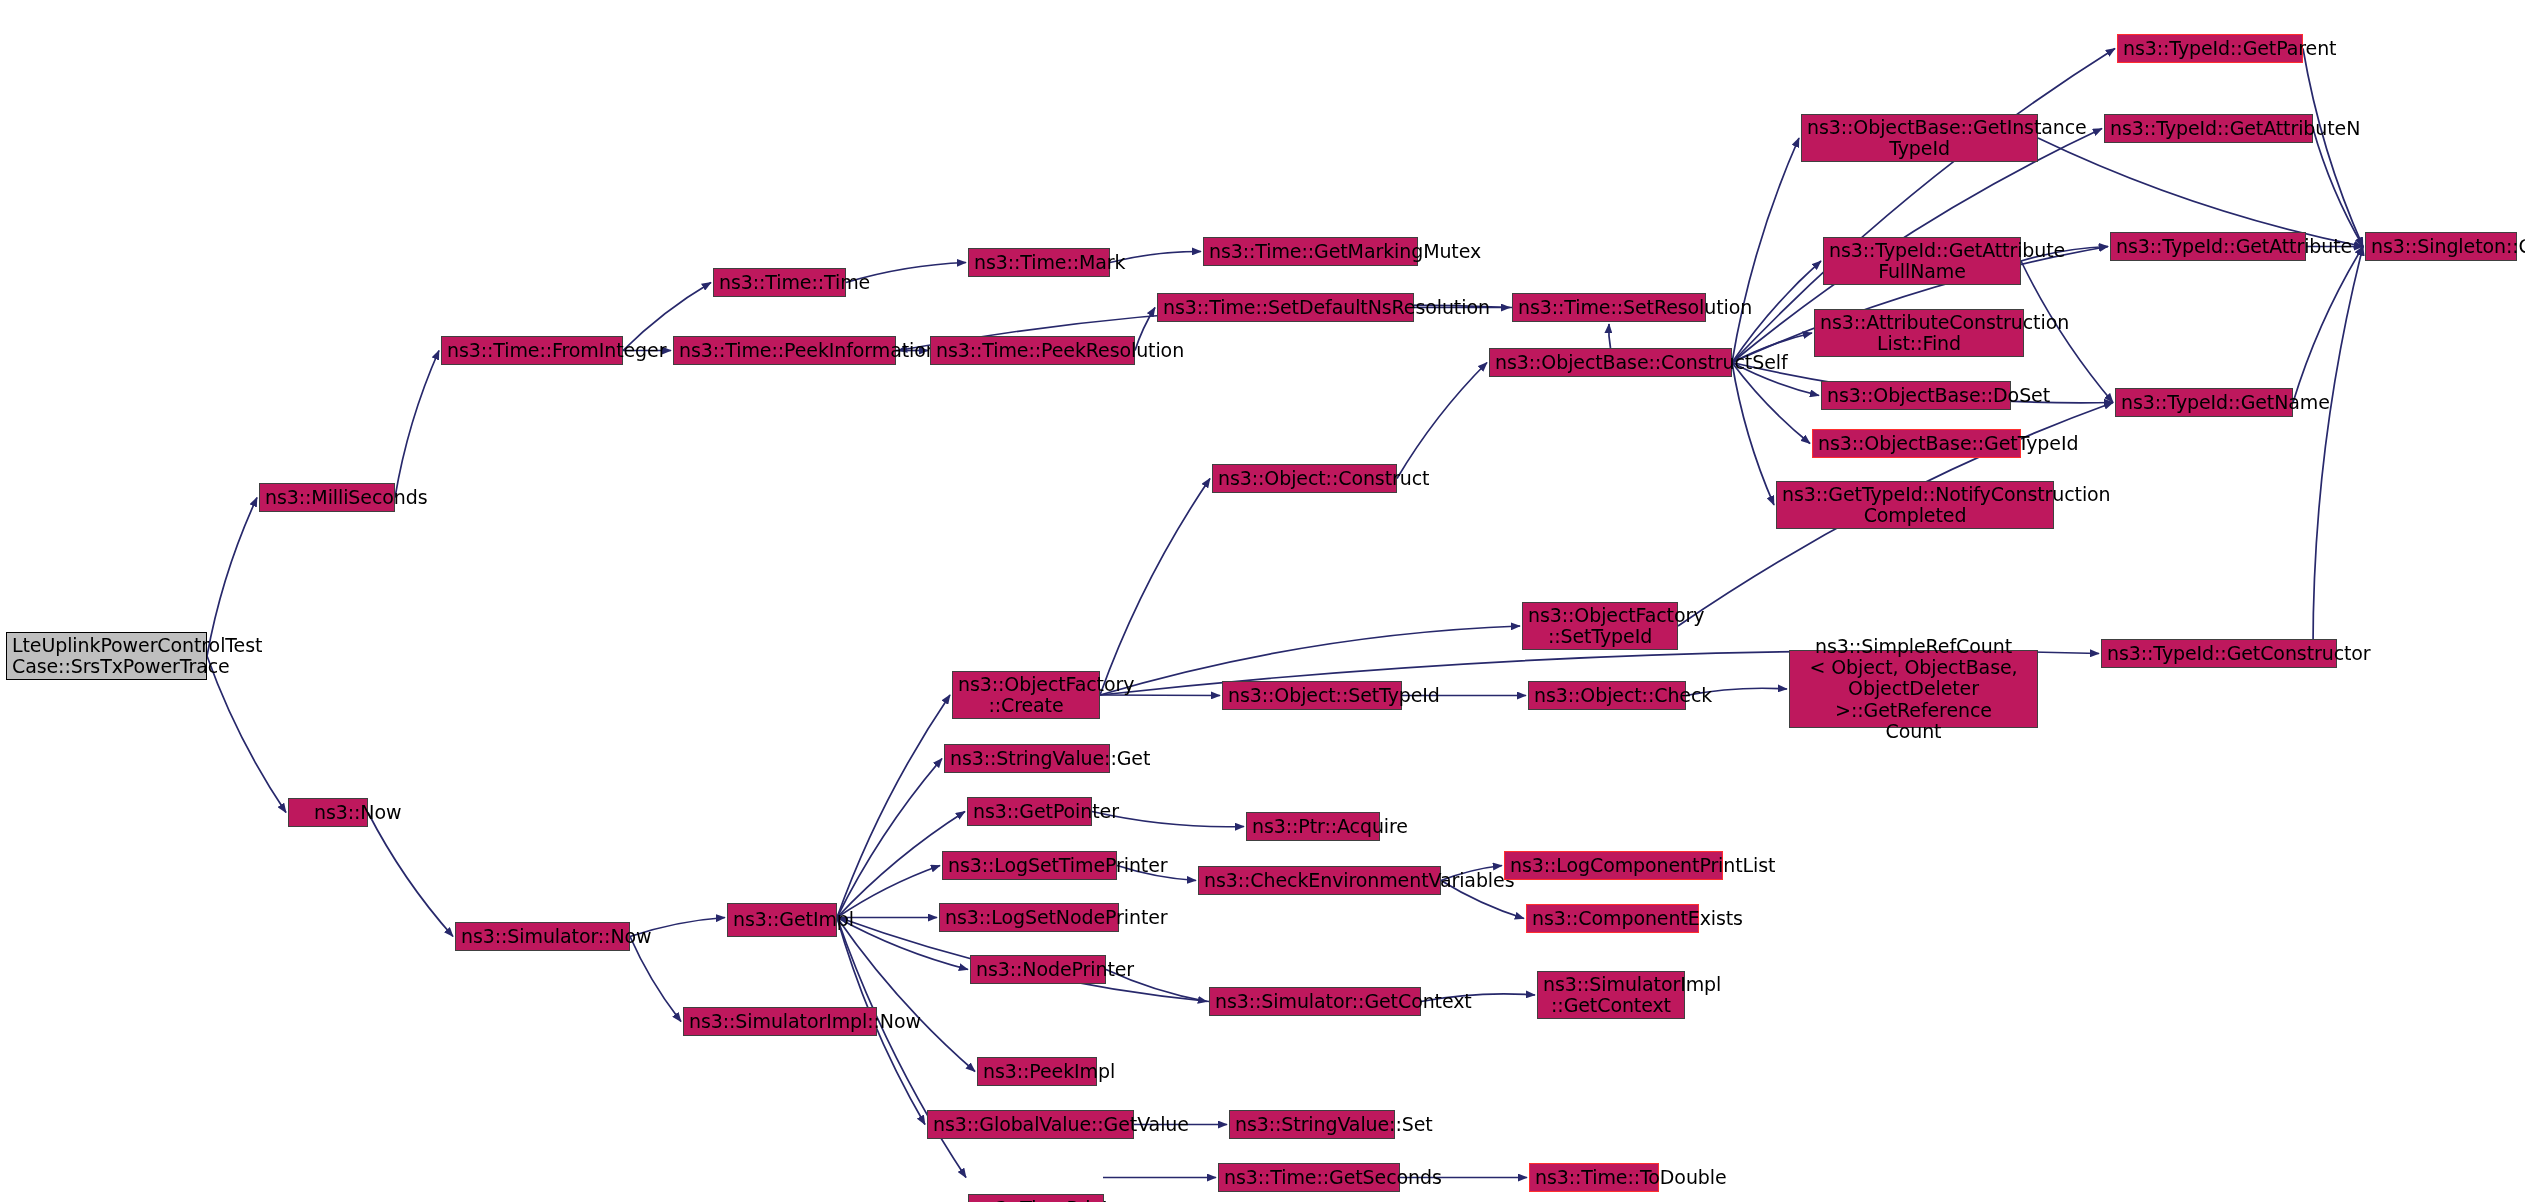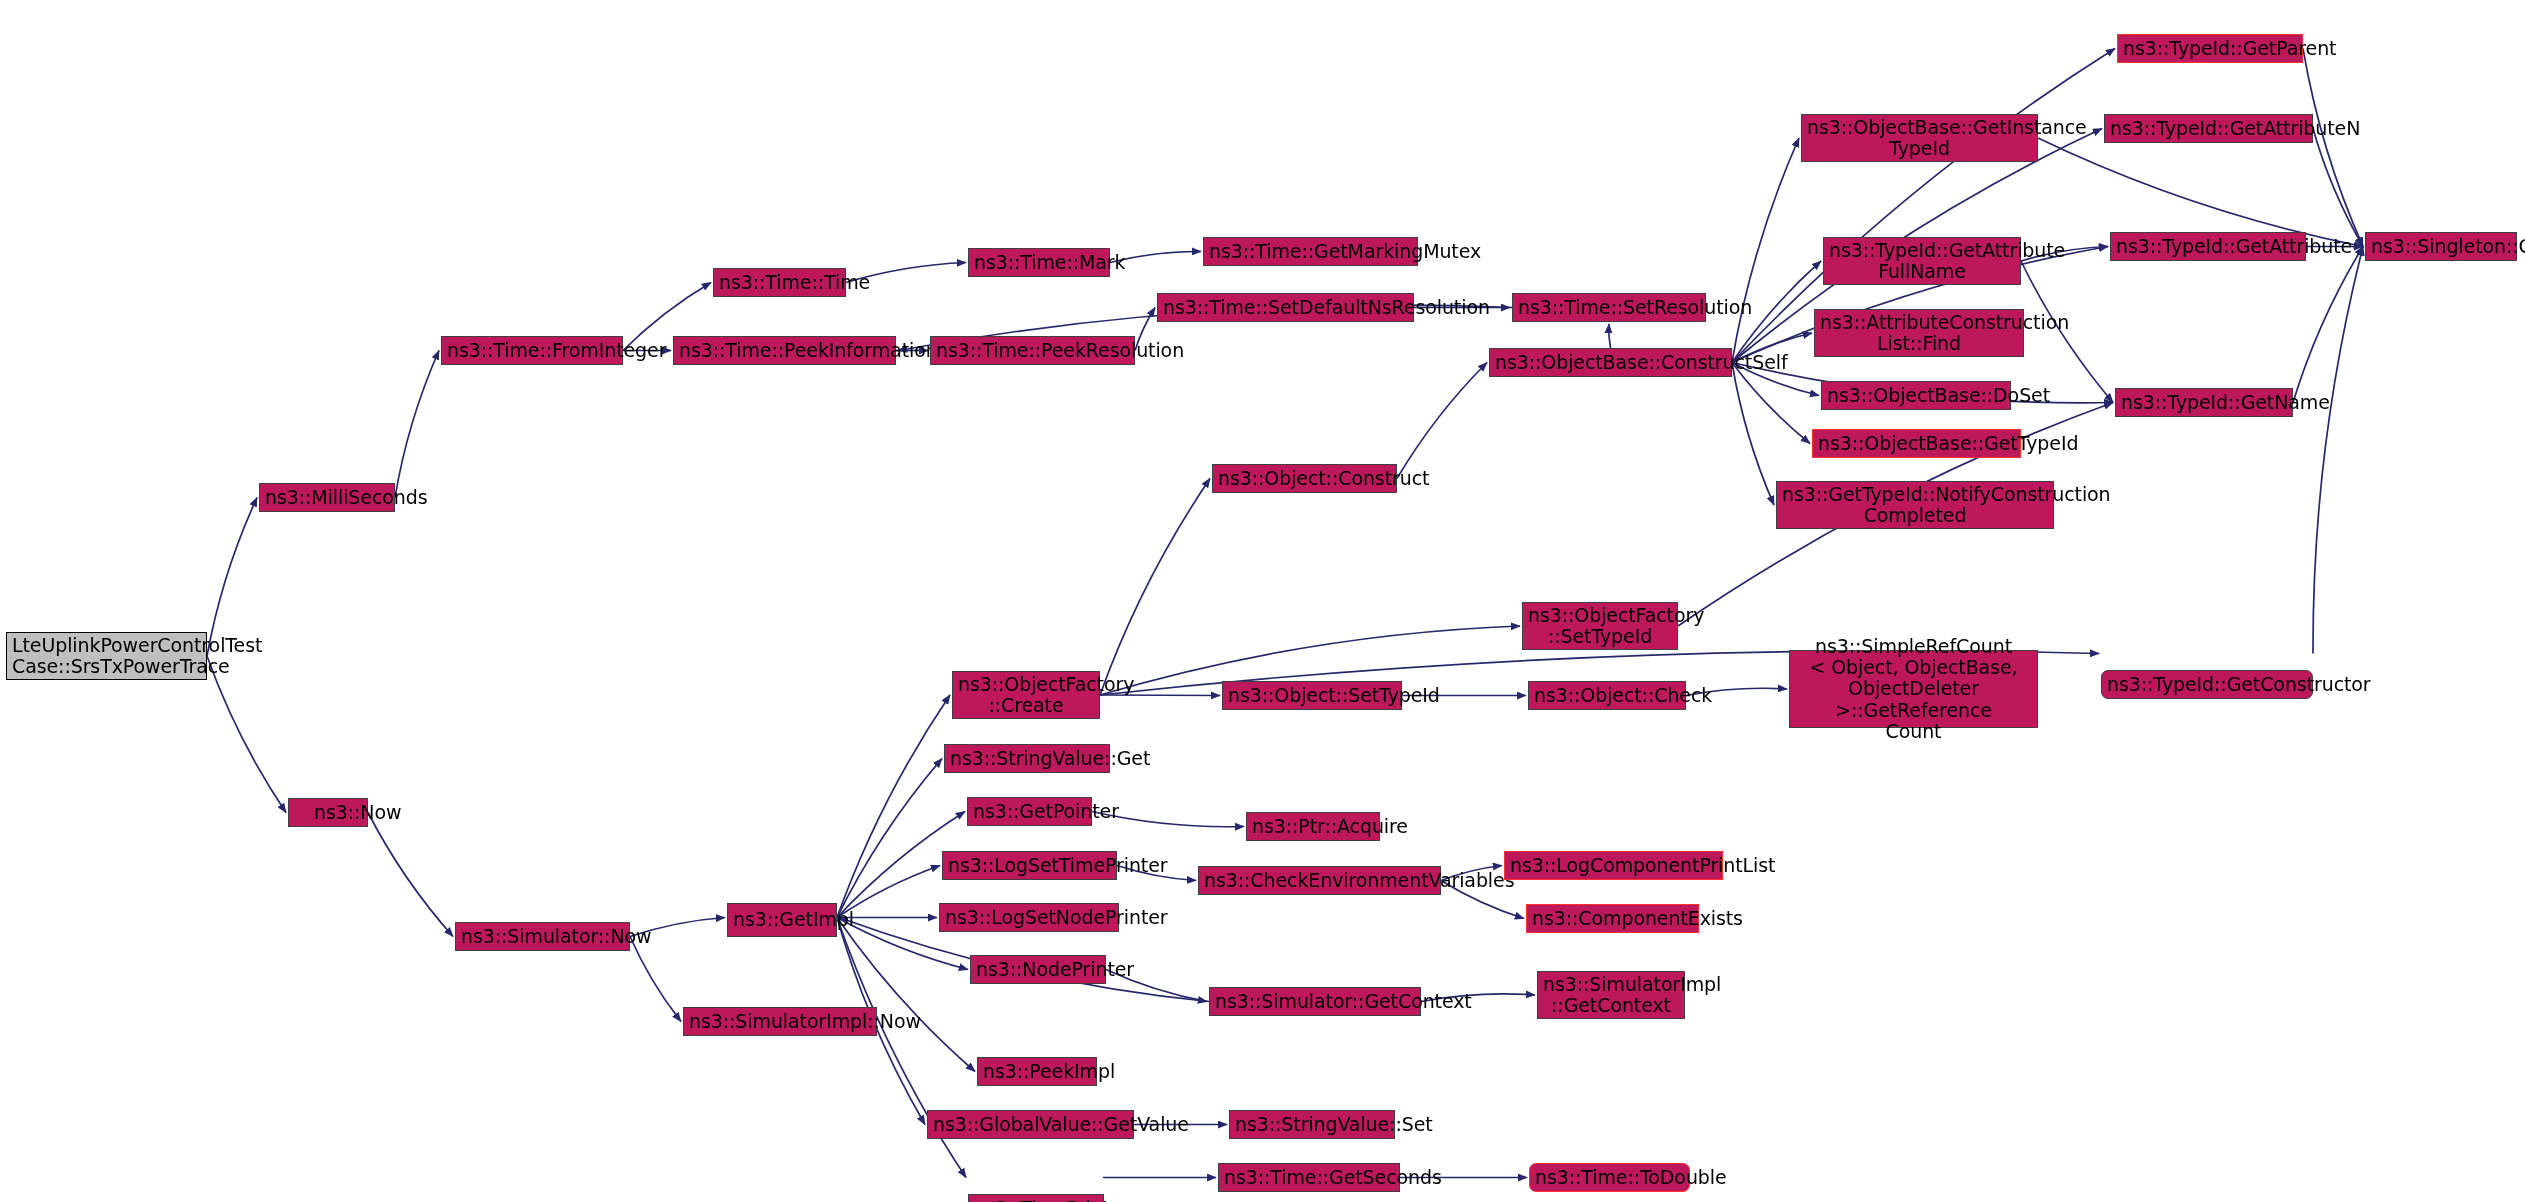--- a/index.html
+++ b/index.html
@@ -129,21 +129,21 @@
 FullName</span></div>
       <div class="node" style="left: 2110px; top: 232px; width: 196px; height: 29px;"><span>ns3::TypeId::GetAttribute</span></div>
       <div class="node" style="left: 2365px; top: 232px; width: 152px; height: 29px;"><span>ns3::Singleton::Get</span></div>
       <div class="node" style="left: 1814px; top: 309px; width: 210px; height: 48px;"><span>ns3::AttributeConstruction
 List::Find</span></div>
       <div class="node" style="left: 1821px; top: 381px; width: 190px; height: 29px;"><span>ns3::ObjectBase::DoSet</span></div>
       <div class="node red" style="left: 1812px; top: 429px; width: 209px; height: 29px;"><span>ns3::ObjectBase::GetTypeId</span></div>
       <div class="node" style="left: 1776px; top: 481px; width: 278px; height: 48px;"><span>ns3::GetTypeId::NotifyConstruction
 Completed</span></div>
       <div class="node" style="left: 2115px; top: 388px; width: 178px; height: 29px;"><span>ns3::TypeId::GetName</span></div>
-      <div class="node" style="left: 2101px; top: 670px; width: 212px; height: 29px; border-radius: 7px;"><span>ns3::TypeId::GetConstructor</span></div>
+      <div class="node" style="left: 2101px; top: 639px; width: 236px; height: 29px;"><span>ns3::TypeId::GetConstructor</span></div>
       <div class="node" style="left: 1522px; top: 602px; width: 156px; height: 48px;"><span>ns3::ObjectFactory
 ::SetTypeId</span></div>
       <div class="node" style="left: 952px; top: 671px; width: 148px; height: 48px;"><span>ns3::ObjectFactory
 ::Create</span></div>
       <div class="node" style="left: 1222px; top: 681px; width: 180px; height: 29px;"><span>ns3::Object::SetTypeId</span></div>
       <div class="node" style="left: 1528px; top: 681px; width: 158px; height: 29px;"><span>ns3::Object::Check</span></div>
       <div class="node" style="left: 1789px; top: 650px; width: 249px; height: 78px;"><span>ns3::SimpleRefCount
 &lt; Object, ObjectBase,
 ObjectDeleter &gt;::GetReference
 Count</span></div>
@@ -160,15 +160,15 @@
       <div class="node" style="left: 1209px; top: 987px; width: 212px; height: 29px;"><span>ns3::Simulator::GetContext</span></div>
       <div class="node" style="left: 1537px; top: 971px; width: 148px; height: 48px;"><span>ns3::SimulatorImpl
 ::GetContext</span></div>
       <div class="node" style="left: 455px; top: 922px; width: 175px; height: 29px;"><span>ns3::Simulator::Now</span></div>
       <div class="node" style="left: 683px; top: 1007px; width: 194px; height: 29px;"><span>ns3::SimulatorImpl::Now</span></div>
       <div class="node" style="left: 977px; top: 1057px; width: 120px; height: 29px;"><span>ns3::PeekImpl</span></div>
       <div class="node" style="left: 927px; top: 1110px; width: 207px; height: 29px;"><span>ns3::GlobalValue::GetValue</span></div>
       <div class="node" style="left: 1229px; top: 1110px; width: 166px; height: 29px;"><span>ns3::StringValue::Set</span></div>
       <div class="node" style="left: 968px; top: 1163px; width: 136px; height: 29px; margin-top: 31px;"><span>ns3::TimePrinter</span></div>
       <div class="node" style="left: 1218px; top: 1163px; width: 182px; height: 29px;"><span>ns3::Time::GetSeconds</span></div>
-      <div class="node red" style="left: 1529px; top: 1163px; width: 161px; height: 29px; border-radius: 7px;"><span>ns3::Time::ToDouble</span></div>
+      <div class="node red" style="left: 1529px; top: 1163px; width: 130px; height: 29px;"><span>ns3::Time::ToDouble</span></div>
     </div>
 </div>
 
 </body></html>

